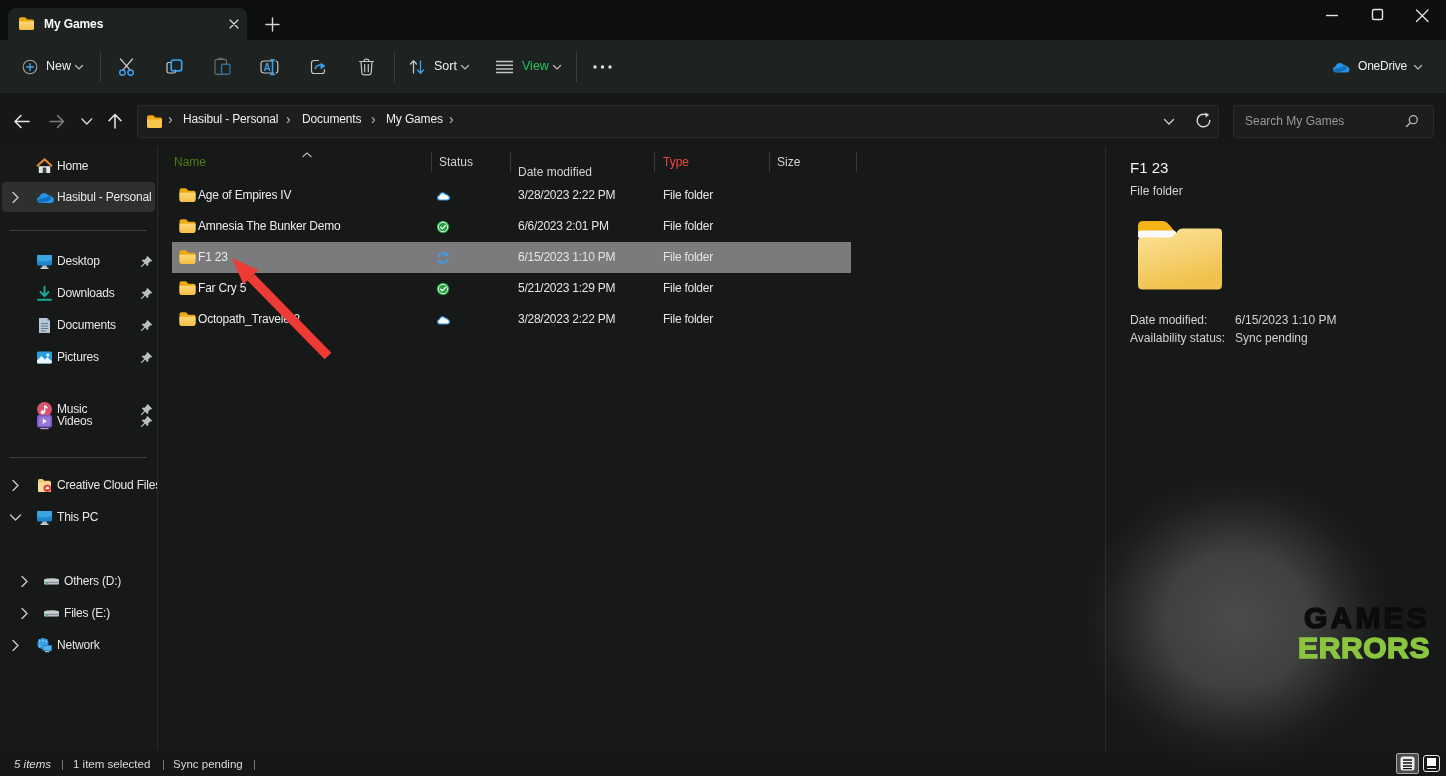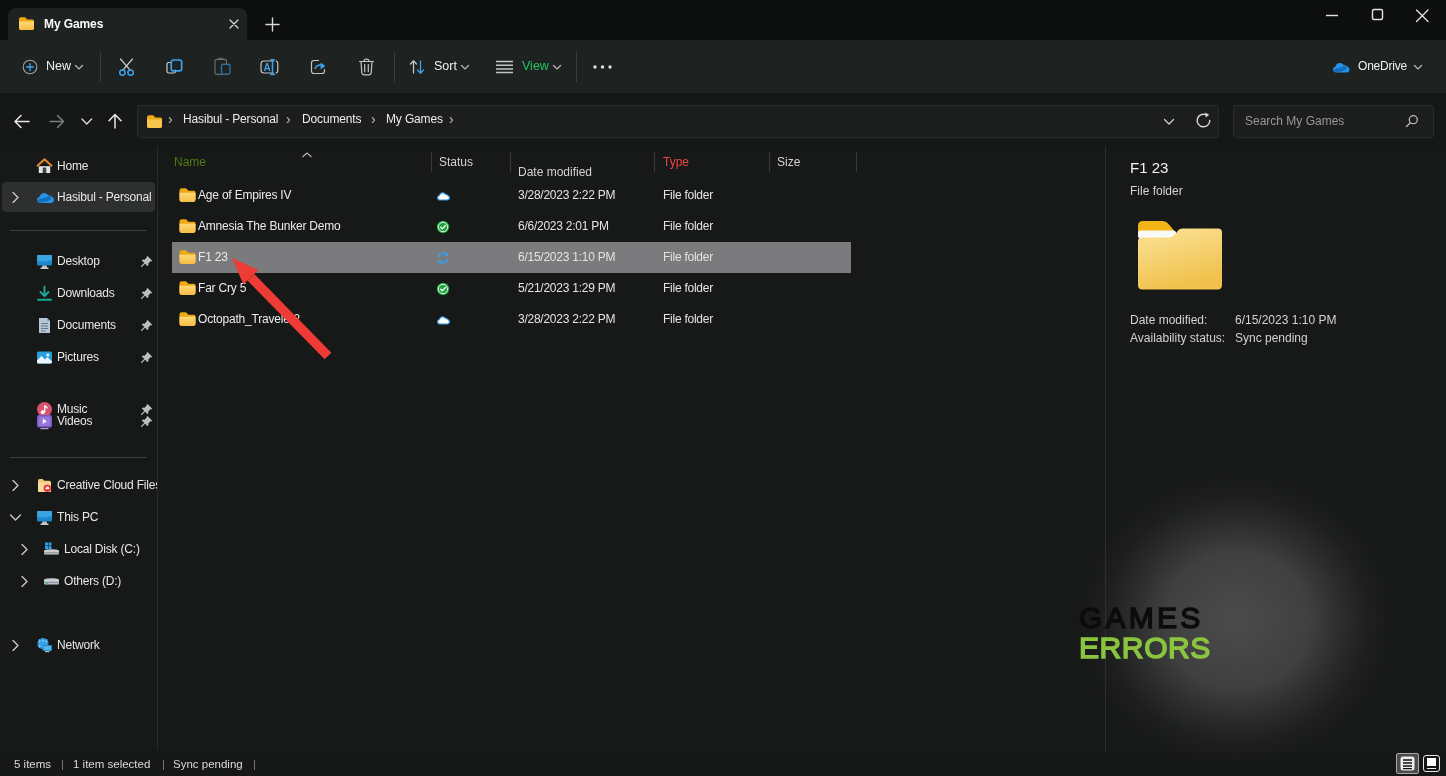--- a/index.html
+++ b/index.html
@@ -340,47 +340,44 @@
         </svg>
       <svg class="ico" width="17" height="17" viewBox="0 0 17 17">
         <rect x="1" y="2" width="15" height="10.5" rx="1.6" fill="#1b87cf"></rect>
         <path d="M1 2 L16 2 L16 7 Q8 9.5 1 7.5 Z" fill="#3ea7e4" opacity="0.9"></path>
         <path d="M6.5 12.5 L10.5 12.5 L11.3 15 L5.7 15 Z" fill="#b9bfc2"></path>
         <rect x="4.5" y="14.6" width="8" height="1.3" fill="#d7dbdd"></rect>
       </svg>
       <div class="lbl">This PC</div>
     </div>
 
-    <div class="sbitem" style="top:388px;">
-      <svg class="chev" style="left:21px;top:10px" width="7" height="11" viewBox="0 0 7 11">
-          <use href="#chevR"></use>
-        </svg>
-      <svg class="ico" style="left:43px" width="17" height="17" viewBox="0 0 17 17">
-        <rect x="2" y="1.5" width="3" height="3" fill="#2aa0e8"></rect>
-          <rect x="5.5" y="1.5" width="3" height="3" fill="#2aa0e8"></rect>
-        <rect x="2" y="5" width="3" height="3" fill="#2aa0e8"></rect>
-          <rect x="5.5" y="5" width="3" height="3" fill="#2aa0e8"></rect>
-        <path d="M1 9.5 Q3 8.3 8.5 8.3 Q14 8.3 16 9.5 L16 12.6 Q16 13.6 15 13.6 L2 13.6 Q1 13.6 1 12.6 Z" fill="#c7cdd2"></path>
-        <rect x="1" y="11.2" width="15" height="1.2" fill="#8d969c"></rect>
-      </svg>
-      <div class="lbl" style="left:64px;">Local Disk (C:)</div>
-    </div>
 
     <div class="sbitem" style="top:420px;">
       <svg class="chev" style="left:21px;top:10px" width="7" height="11" viewBox="0 0 7 11">
           <use href="#chevR"></use>
         </svg>
       <svg class="ico" style="left:43px" width="17" height="17" viewBox="0 0 17 17">
         <path d="M1 6.5 Q3 5.3 8.5 5.3 Q14 5.3 16 6.5 L16 10.6 Q16 11.6 15 11.6 L2 11.6 Q1 11.6 1 10.6 Z" fill="#c7cdd2"></path>
         <rect x="1" y="8.8" width="15" height="1.4" fill="#8d969c"></rect>
         <circle cx="4" cy="10.7" r="1" fill="#35c05c"></circle>
       </svg>
       <div class="lbl" style="left:64px;">Others (D:)</div>
     </div>
 
+    <div class="sbitem" style="top:452px;">
+      <svg class="chev" style="left:21px;top:10px" width="7" height="11" viewBox="0 0 7 11">
+          <use href="#chevR"></use>
+        </svg>
+      <svg class="ico" style="left:43px" width="17" height="17" viewBox="0 0 17 17">
+        <path d="M1 6.5 Q3 5.3 8.5 5.3 Q14 5.3 16 6.5 L16 10.6 Q16 11.6 15 11.6 L2 11.6 Q1 11.6 1 10.6 Z" fill="#c7cdd2"></path>
+        <rect x="1" y="8.8" width="15" height="1.4" fill="#8d969c"></rect>
+        <circle cx="4" cy="10.7" r="1" fill="#35c05c"></circle>
+      </svg>
+      <div class="lbl" style="left:64px;">Files (E:)</div>
+    </div>
 
     <div class="sbitem" style="top:484px;">
       <svg class="chev" style="left:12px;top:10px" width="7" height="11" viewBox="0 0 7 11">
           <use href="#chevR"></use>
         </svg>
       <svg class="ico" width="17" height="17" viewBox="0 0 17 17">
         <circle cx="7" cy="6.5" r="5.5" fill="#2693dd"></circle>
         <path d="M2 4.5 Q7 2.5 12 4.5 M1.7 8.5 Q7 10.5 12.3 8.5 M7 1 L7 12 M3.2 2 Q5 6.5 3.2 11 M10.8 2 Q9 6.5 10.8 11" fill="none" stroke="#7ec3ef" stroke-width="0.8"></path>
         <rect x="6.5" y="8" width="9.5" height="6" rx="1" fill="#1b87cf"></rect>
         <rect x="7.6" y="9" width="7.3" height="4" fill="#5cb3e8"></rect>
@@ -469,39 +466,39 @@
       <path d="M5 25 L5 14 Q5 9 10 9 L29 9 Q33 9 35.5 12 L43.5 21.5 L40 25 Z" fill="#f3b516"></path>
       <rect x="5" y="18.5" width="38" height="8" rx="2.5" fill="#f9f9f7"></rect>
       <path d="M5 77 L5 29 Q5 25.5 8.5 25.5 L35.5 25.5 Q39.5 25.5 42 22.3 L45.5 18 Q46.8 16.5 49.3 16.5 L85 16.5 Q89 16.5 89 20.5 L89 73 Q89 77.5 84.5 77.5 L9.5 77.5 Q5 77.5 5 73 Z" fill="url(#fgbig)"></path>
     </svg>
     <div class="abs" style="left:24px;top:167px;font-size:12px;color:#d2d2d2;">Date modified:</div>
     <div class="abs" style="left:129px;top:167px;font-size:12px;color:#d2d2d2;">6/15/2023 1:10 PM</div>
     <div class="abs" style="left:24px;top:185px;font-size:12px;color:#d2d2d2;">Availability status:</div>
     <div class="abs" style="left:129px;top:185px;font-size:12px;color:#d2d2d2;">Sync pending</div>
   </div>
   <div class="abs" id="statusbar">
-    <div class="abs" style="left:14px;top:0;height:24px;line-height:24px;font-size:11.5px;color:#dadada;">5 items</div>
+    <div class="abs" style="left:14px;top:0;height:24px;line-height:24px;font-size:11.5px;color:#dadada;font-style:italic;">5 items</div>
     <div class="abs" style="left:61px;top:0;height:24px;line-height:24px;font-size:11px;color:#808080;">|</div>
     <div class="abs" style="left:73px;top:0;height:24px;line-height:24px;font-size:11.5px;color:#dadada;">1 item selected</div>
     <div class="abs" style="left:162px;top:0;height:24px;line-height:24px;font-size:11px;color:#808080;">|</div>
     <div class="abs" style="left:173px;top:0;height:24px;line-height:24px;font-size:11.5px;color:#dadada;">Sync pending</div>
     <div class="abs" style="left:253px;top:0;height:24px;line-height:24px;font-size:11px;color:#808080;">|</div>
 
     <div class="abs" style="left:1396px;top:1px;width:23px;height:21px;background:#4c4c4c;border:1px solid #a8a8a8;border-radius:2px;box-sizing:border-box;"></div>
     <svg class="abs" style="left:1400px;top:4px" width="15" height="15" viewBox="0 0 15 15">
       <rect x="0.5" y="0.5" width="14" height="14" rx="2.5" fill="#ededed"></rect>
       <path d="M3 4 L12 4 M3 7 L12 7 M3 10 L12 10 M3 12.7 L12 12.7" stroke="#111" stroke-width="1.3"></path>
     </svg>
     <div class="abs" style="left:1423px;top:3px;width:17px;height:17px;border:1.5px solid #e8e8e8;border-radius:3px;box-sizing:border-box;"></div>
     <div class="abs" style="left:1427px;top:6px;width:9px;height:8px;background:#fff;"></div>
     <div class="abs" style="left:1427px;top:15.5px;width:9px;height:1.5px;background:#f0f0f0;"></div>
   </div>
 
   <div class="abs" id="glow" style="left:1080px;top:474px;width:314px;height:292px;background:radial-gradient(closest-side, rgba(134,134,134,0.46) 0%, rgba(134,134,134,0.36) 46%, rgba(134,134,134,0.19) 66%, rgba(134,134,134,0.06) 84%, rgba(134,134,134,0) 100%);"></div>
-  <div class="abs" id="logo" style="left:1079px;top:603px;width:262px;text-align:left;font-weight:normal;line-height:30px;">
+  <div class="abs" id="logo" style="left:1168px;top:603px;width:262px;text-align:right;font-weight:bold;line-height:30px;">
     <div style="font-size:30px;color:#0c0c0c;letter-spacing:3.2px;-webkit-text-stroke:1.5px #0c0c0c;">GAMES</div>
     <div style="font-size:30px;color:#8bc53f;letter-spacing:0.6px;-webkit-text-stroke:1.5px #8bc53f;">ERRORS</div>
   </div>
   <svg class="abs" id="redarrow" width="1446" height="776" style="left:0;top:0;pointer-events:none">
     <line x1="328" y1="356" x2="250.9" y2="277.3" stroke="#ee3b35" stroke-width="9.5"></line>
     <polygon points="232,258 243.4,284.6 258.4,270.0" fill="#ee3b35"></polygon>
   </svg>
 </div>
 
 </body></html>

